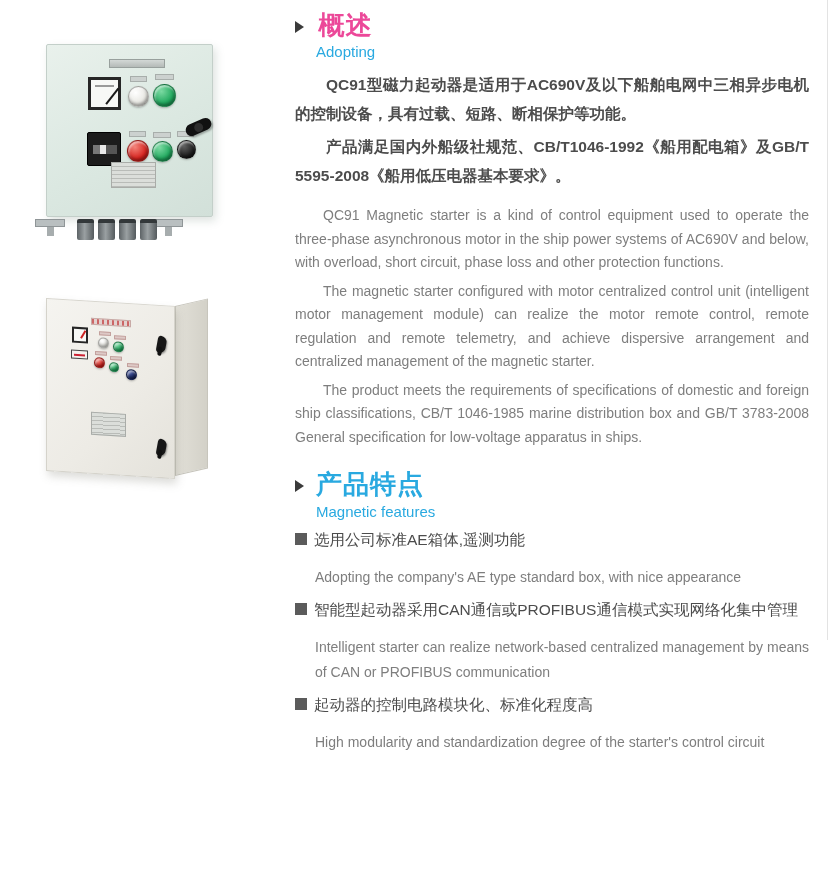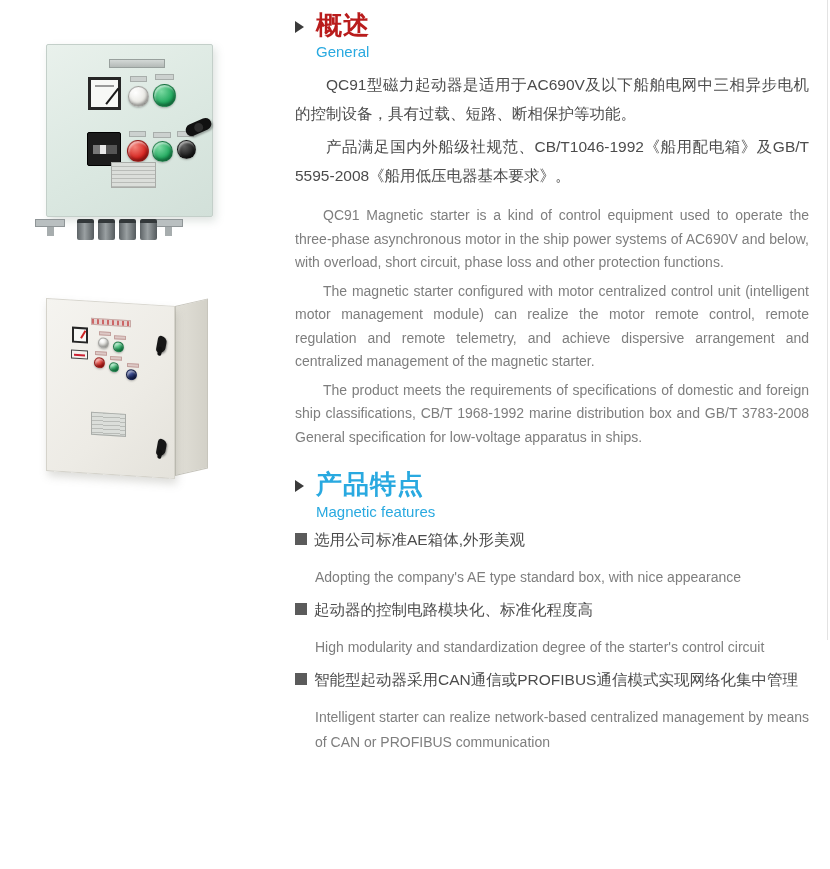--- a/index.html
+++ b/index.html
@@ -80,21 +80,21 @@
 
   
   .right-col { position:absolute; left:295px; top:12px; width:514px; }
   .sec-head { display:flex; align-items:flex-start; }
   .tri { width:0; height:0; border-left:9px solid #3b3b3b; border-top:6px solid transparent;
          border-bottom:6px solid transparent; margin-top:9px; flex:0 0 auto; }
   .titles { margin-left:12px; }
   .title-cn { font-size:26px; font-weight:bold; line-height:1.05; letter-spacing:1px; }
   .title-en { font-size:15px; margin-top:4px; }
   .cn-p { font-size:15.5px; color:#4c4c4c; line-height:29px; text-align:justify;
-          text-indent:2em; margin:0 0 4px; }
+          text-indent:2em; margin:0 0 4px;font-weight:bold; }
   .cn-first { margin-top:10px; }
   .en-p { font-size:14px; color:#7e7e7e; line-height:23.5px; text-align:justify;
           text-indent:2em; margin:0 0 5px; }
   .en-first { margin-top:14px; }
   .features { margin-top:22px; }
   .feat-block { margin-top:6px; }
   .feat-cn { font-size:15.5px; color:#4c4c4c; line-height:27px; display:flex; align-items:center; }
   .sq { width:12px; height:12px; background:#5b5b5b; display:inline-block; margin-right:7px; flex:0 0 auto; }
   .feat-en { font-size:14px; color:#7e7e7e; line-height:25px; margin-left:20px; margin-top:12px;
              text-align:justify; }
@@ -159,58 +159,58 @@
     </div>
   </div>
 </div>
 
 <div class="right-col">
 
   <section>
     <div class="sec-head">
       <span class="tri"></span>
       <div class="titles">
-        <div class="title-cn accent" style="color: #b91c1c; text-align: center;">概述</div>
-        <div class="title-en accent" style="color: rgb(41, 169, 224);">General</div>
+        <div class="title-cn accent" style="color: #ec4899; text-align: center;">概述</div>
+        <div class="title-en accent" style="color: rgb(41, 169, 224);">Adopting</div>
       </div>
     </div>
     <p class="cn-p cn-first">QC91型磁力起动器是适用于AC690V及以下船舶电网中三相异步电机的控制设备，具有过载、短路、断相保护等功能。</p>
     <p class="cn-p">产品满足国内外船级社规范、CB/T1046-1992《船用配电箱》及GB/T 5595-2008《船用低压电器基本要求》。</p>
     <p class="en-p en-first">QC91 Magnetic starter is a kind of control equipment used to operate the three-phase asynchronous motor in the ship power systems of AC690V and below, with overload, short circuit, phase loss and other protection functions.</p>
     <p class="en-p">The magnetic starter configured with motor centralized control unit (intelligent motor management module) can realize the motor remote control, remote regulation and remote telemetry, and achieve dispersive arrangement and centralized management of the magnetic starter.</p>
-    <p class="en-p">The product meets the requirements of specifications of domestic and foreign ship classifications, CB/T 1968-1992 marine distribution box and GB/T 3783-2008 General specification for low-voltage apparatus in ships.</p>
+    <p class="en-p">The product meets the requirements of specifications of domestic and foreign ship classifications, CB/T 1046-1985 marine distribution box and GB/T 3783-2008 General specification for low-voltage apparatus in ships.</p>
   </section>
 
   <section class="features">
     <div class="sec-head">
       <span class="tri"></span>
       <div class="titles">
         <div class="title-cn accent" style="color: rgb(41, 169, 224);">产品特点</div>
         <div class="title-en accent" style="color: rgb(41, 169, 224);">Magnetic features</div>
       </div>
     </div>
 
     <div class="feat-block">
       <div class="feat-cn">
         <span class="sq"></span>
-        <span>选用公司标准AE箱体,外形美观</span>
+        <span>选用公司标准AE箱体,遥测功能</span>
       </div>
       <div class="feat-en">Adopting the company's AE type standard box, with nice appearance</div>
+    </div>
+
+    <div class="feat-block">
+      <div class="feat-cn">
+        <span class="sq"></span>
+        <span>智能型起动器采用CAN通信或PROFIBUS通信模式实现网络化集中管理</span>
+      </div>
+      <div class="feat-en">Intelligent starter can realize network-based centralized management by means of CAN or PROFIBUS communication</div>
     </div>
 
     <div class="feat-block">
       <div class="feat-cn">
         <span class="sq"></span>
         <span>起动器的控制电路模块化、标准化程度高</span>
       </div>
       <div class="feat-en">High modularity and standardization degree of the starter's control circuit</div>
     </div>
-
-    <div class="feat-block">
-      <div class="feat-cn">
-        <span class="sq"></span>
-        <span>智能型起动器采用CAN通信或PROFIBUS通信模式实现网络化集中管理</span>
-      </div>
-      <div class="feat-en">Intelligent starter can realize network-based centralized management by means of CAN or PROFIBUS communication</div>
-    </div>
   </section>
 
 </div>
 
 </body></html>

